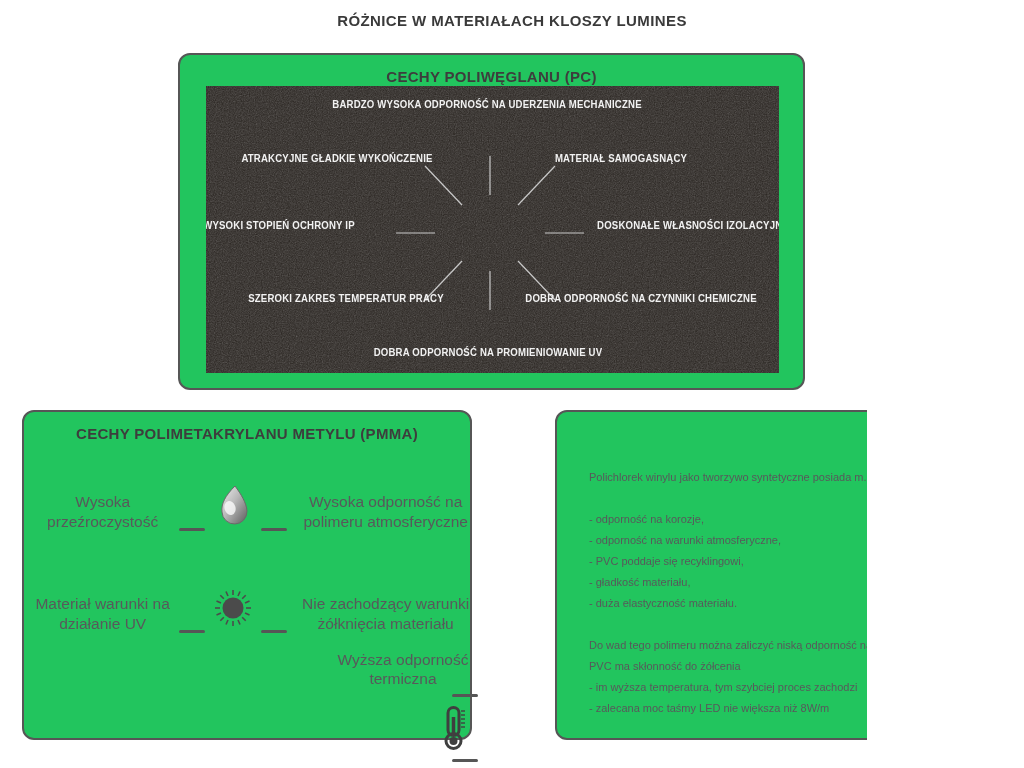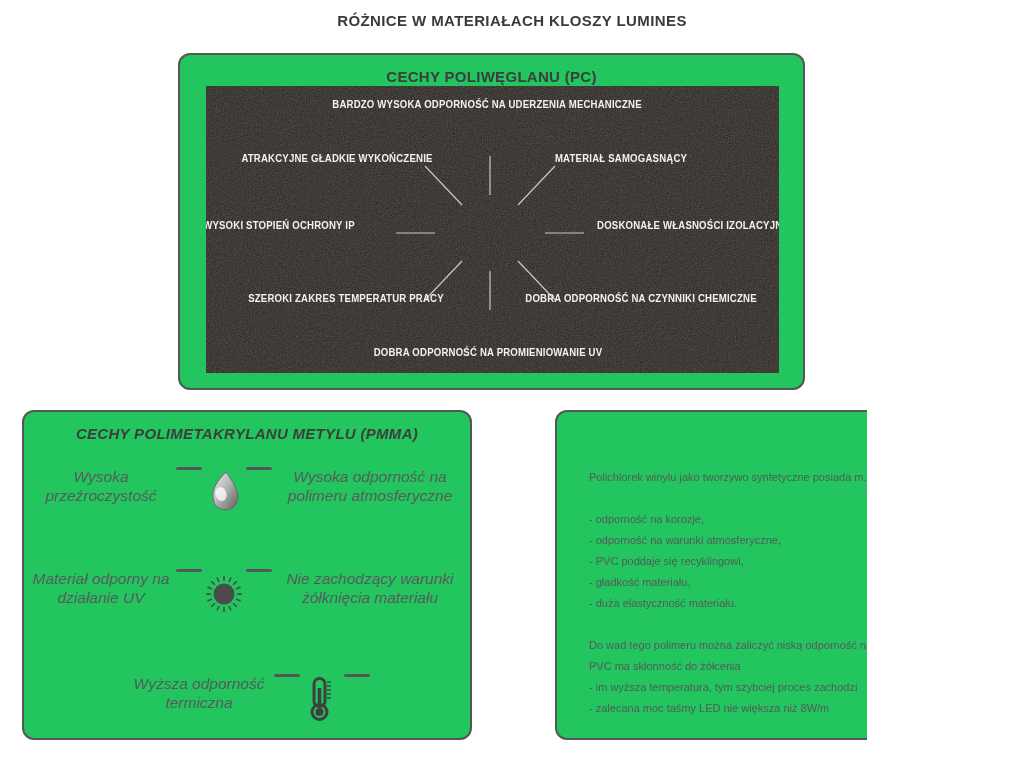--- a/index.html
+++ b/index.html
@@ -18,23 +18,23 @@
   .pc-panel { left:178px; top:53px; width:627px; height:337px; }
   .pc-image { position:absolute; left:26px; top:31px; width:573px; height:287px;
     background:#28231f; overflow:hidden; }
   .pc-image svg.texture { position:absolute; left:0; top:0; width:100%; height:100%; }
   .pc-center { position:absolute; left:284px; top:147px; transform:translate(-50%,-54%);
     color:#fafafa; font-size:46px; font-weight:bold; letter-spacing:1px; }
   .pc-label { position:absolute; transform:translate(-50%,-50%) scaleX(.96);
     color:#f2f2f2; font-size:10px; font-weight:bold; white-space:nowrap; letter-spacing:.2px; }
 
   
-  .pmma-panel { left:22px; top:410px; width:450px; height:330px;font-style:italic; }
-  .pmma-row { position:absolute; left:0; width:100%; height:64px;
-    display:flex; align-items:flex-start; justify-content:center; }
+  .pmma-panel { left:22px; top:410px; width:450px; height:330px; }
+  .pmma-row { position:absolute; left:8px; width:100%; height:64px;
+    display:flex; align-items:flex-end; justify-content:center; gap:6px; }
   .pmma-row .txt { font-size:15.5px; color:#58595b; text-align:center; line-height:1.25; }
   .pmma-row .txt.left { width:150px; }
   .pmma-row .txt.right { width:196px; }
   .dash { width:26px; height:3px; background:#565656; border-radius:2px; flex:0 0 auto; }
   .icon-box { width:44px; height:50px; display:flex; align-items:center; justify-content:center; flex:0 0 auto; }
 
   
   .pvc-panel { left:555px; top:410px; width:450px; height:330px; }
   .pvc-body { position:absolute; left:32px; top:55px; width:395px;
     font-size:11px; color:#58595b; line-height:21px; white-space:pre-line; }
@@ -101,21 +101,21 @@
           </defs>
           <path d="M20 2 C10 12 6 20 7 28 a12.5 12.5 0 0 0 25 -1 C31.5 19 26 10 20 2 Z" fill="url(#dropGrad)" stroke="#6a6a6a" stroke-width="1"></path>
           <ellipse cx="15" cy="24" rx="5.5" ry="7" fill="#ffffff" opacity="0.75" transform="rotate(-18 15 24)"></ellipse>
         </svg>
       </div>
       <div class="dash"></div>
       <div class="txt right">Wysoka odporność na polimeru atmosferyczne</div>
     </div>
 
     <div class="pmma-row" style="top:157px;">
-      <div class="txt left">Materiał odporny na działanie UV</div>
+      <div class="txt left">Materiał warunki na działanie UV</div>
       <div class="dash"></div>
       <div class="icon-box">
         <svg width="44" height="44" viewBox="0 0 44 44" aria-hidden="true">
           <g stroke="#4b4b4b" stroke-width="1.6">
             <g id="rays"></g>
             <line x1="22" y1="4" x2="22" y2="9"></line>  
               <line x1="22" y1="35" x2="22" y2="40"></line>
             <line x1="4" y1="22" x2="9" y2="22"></line> 
               <line x1="35" y1="22" x2="40" y2="22"></line>
             <line x1="9.3" y1="9.3" x2="12.8" y2="12.8"></line> 
@@ -131,21 +131,21 @@
             <line x1="38.5" y1="15" x2="34" y2="17"></line> 
               <line x1="10" y1="27" x2="5.5" y2="29"></line>
           </g>
           <circle cx="22" cy="22" r="10.5" fill="#4b4b4b"></circle>
         </svg>
       </div>
       <div class="dash"></div>
       <div class="txt right">Nie zachodzący warunki żółknięcia materiału</div>
     </div>
 
-    <div class="pmma-row" style="top:262px;">
+    <div class="pmma-row" style="top:262px;flex-direction:column;">
       <div class="txt left">Wyższa odporność termiczna</div>
       <div class="dash"></div>
       <div class="icon-box">
         <svg width="30" height="46" viewBox="0 0 30 46" aria-hidden="true">
           <rect x="7" y="2.5" width="11" height="28" rx="5.5" fill="none" stroke="#3f3f3f" stroke-width="3"></rect>
           <circle cx="12.5" cy="36" r="7.5" fill="none" stroke="#3f3f3f" stroke-width="3"></circle>
           <line x1="12.5" y1="12" x2="12.5" y2="31" stroke="#3f3f3f" stroke-width="3.5"></line>
           <circle cx="12.5" cy="36" r="4" fill="#3f3f3f"></circle>
           <g stroke="#3f3f3f" stroke-width="1.4">
             <line x1="20" y1="6" x2="24" y2="6"></line>

